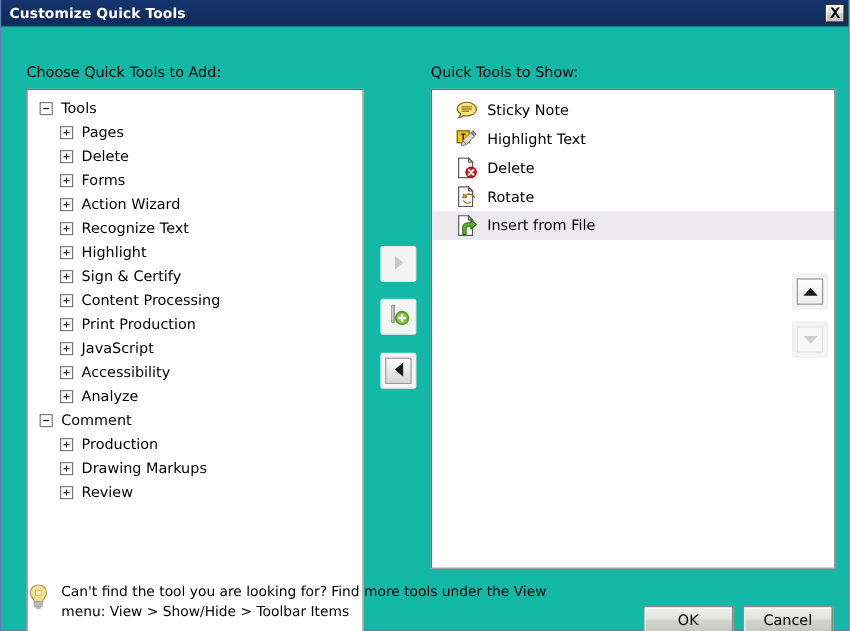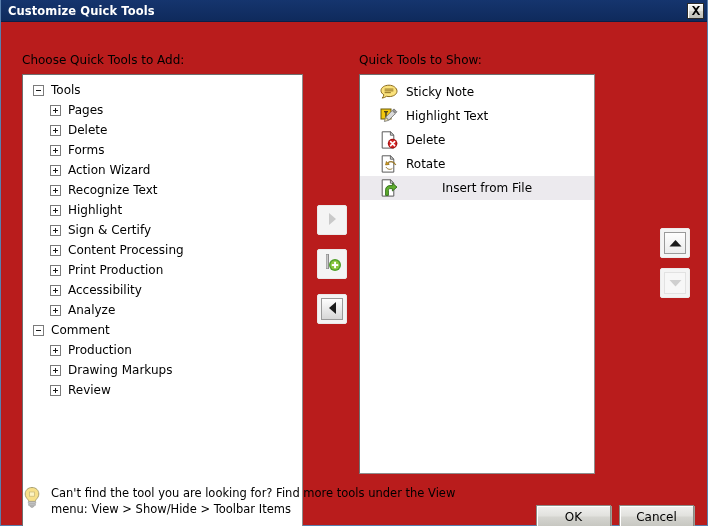--- a/index.html
+++ b/index.html
@@ -13,21 +13,21 @@
     font-family: "DejaVu Sans", "Liberation Sans", sans-serif;
     font-size: 12px;
     background: #f4f4f4;
   }
 
   #dialog {
     position: relative;
     width: 708px;
     height: 526px;
     box-sizing: border-box;
-    background: #b91c1c;
+    background: #14b8a6;
     border: 1px solid #5a7fad;
     border-top: none;
     display: flex;
     flex-direction: column;
   }
 
   
   .titlebar {
     height: 22px;
     min-height: 22px;
@@ -133,33 +133,33 @@
   .tree-label {
     font-size: 12px;
     color: #000000;
     line-height: 14px;
   }
 
   
   #right-list {
     left: 358px;
     top: 52px;
-    width: 236px;
+    width: 337px;
     height: 400px;
     padding-top: 5px;
   }
   .tool-row {
     display: flex;
     align-items: center;
     height: 24px;
     padding-left: 20px;
     cursor: default;
     white-space: nowrap;
   }
-  .tool-row.selected { background: #eceaee; gap: 36px; }
+  .tool-row.selected { background: #eceaee; }
   .tool-icon {
     width: 18px;
     height: 18px;
     min-width: 18px;
     margin-right: 8px;
     display: flex;
     align-items: center;
     justify-content: center;
   }
   .tool-icon svg { display: block; }
@@ -322,20 +322,24 @@
           <span class="expander plus"></span>
           <span class="tree-label">Sign &amp; Certify</span>
         </div>
         <div class="tree-node child">
           <span class="expander plus"></span>
           <span class="tree-label">Content Processing</span>
         </div>
         <div class="tree-node child">
           <span class="expander plus"></span>
           <span class="tree-label">Print Production</span>
+        </div>
+        <div class="tree-node child">
+          <span class="expander plus"></span>
+          <span class="tree-label">JavaScript</span>
         </div>
         <div class="tree-node child">
           <span class="expander plus"></span>
           <span class="tree-label">Accessibility</span>
         </div>
         <div class="tree-node child">
           <span class="expander plus"></span>
           <span class="tree-label">Analyze</span>
         </div>
         <div class="tree-node">

